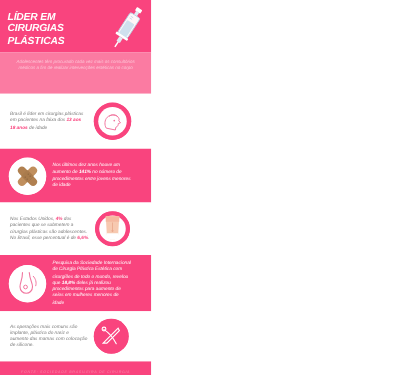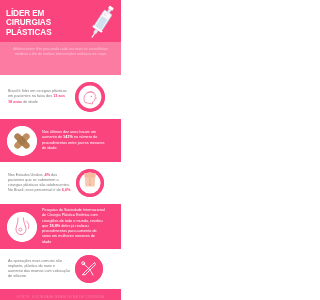--- a/index.html
+++ b/index.html
@@ -9,20 +9,21 @@
   }
   body {
     font-family: "Liberation Sans", sans-serif;
   }
   .infographic {
     width: 121px;
     height: 300px;
     position: relative;
     overflow: hidden;
     background: #ffffff;
+    font-style: italic;
   }
 
   
   .header {
     position: relative;
     height: 42px;
     background: #f9447e;
     overflow: hidden;
   }
   .header-title {

